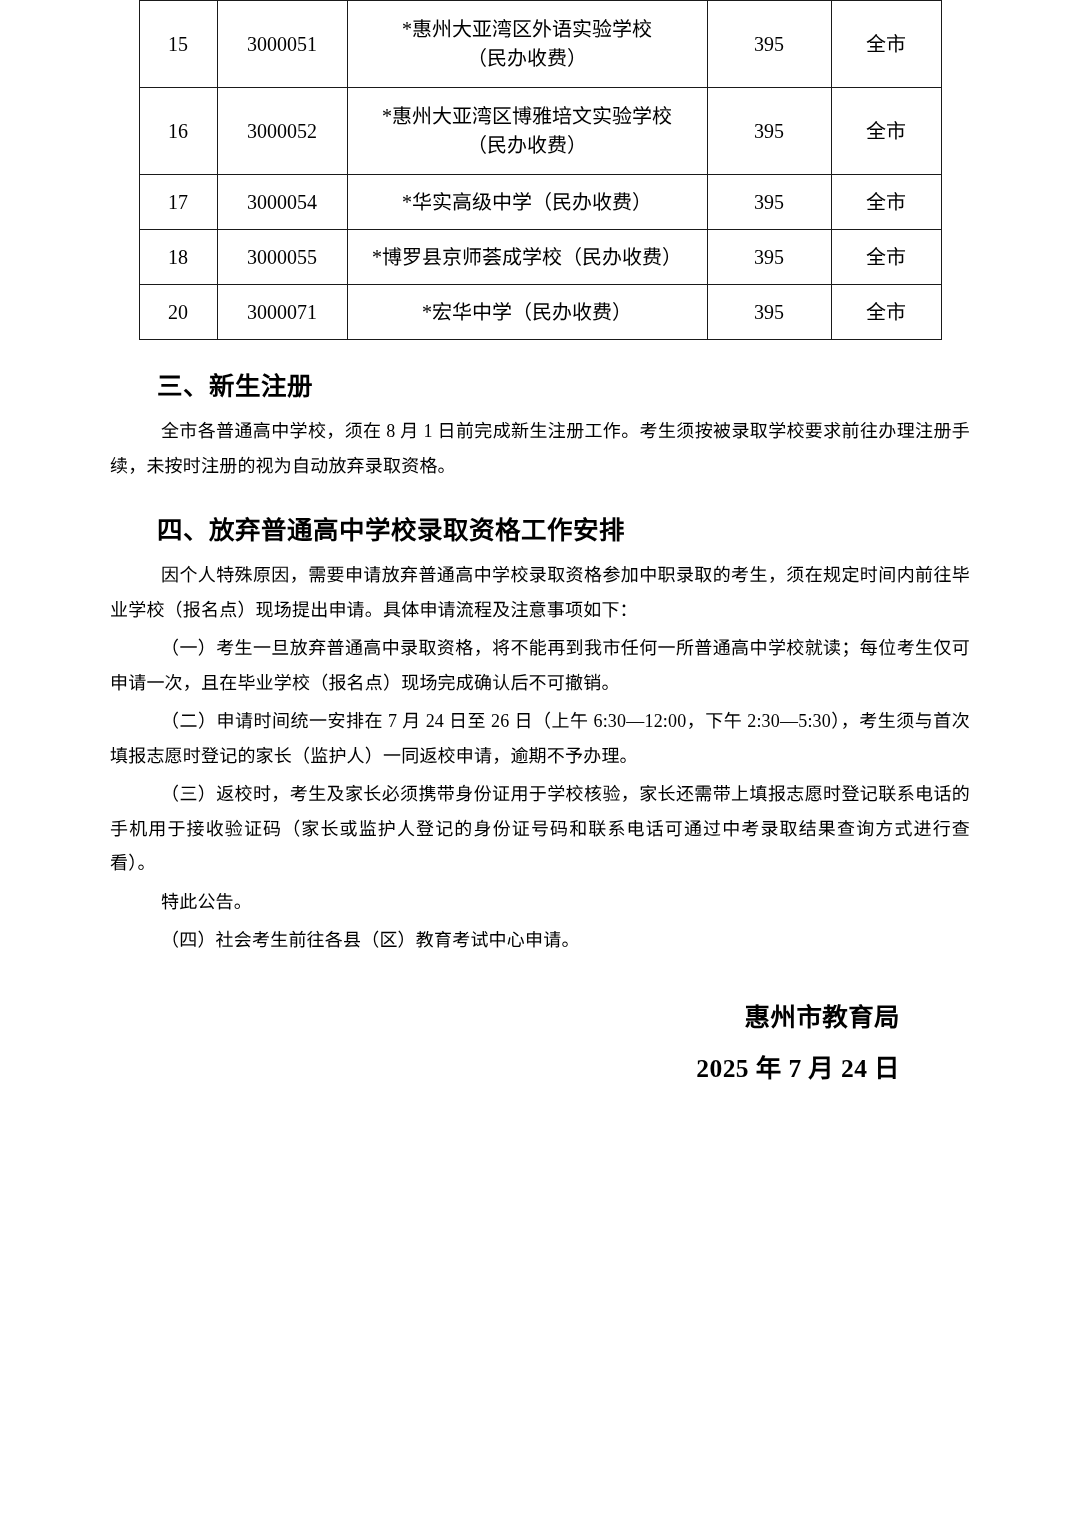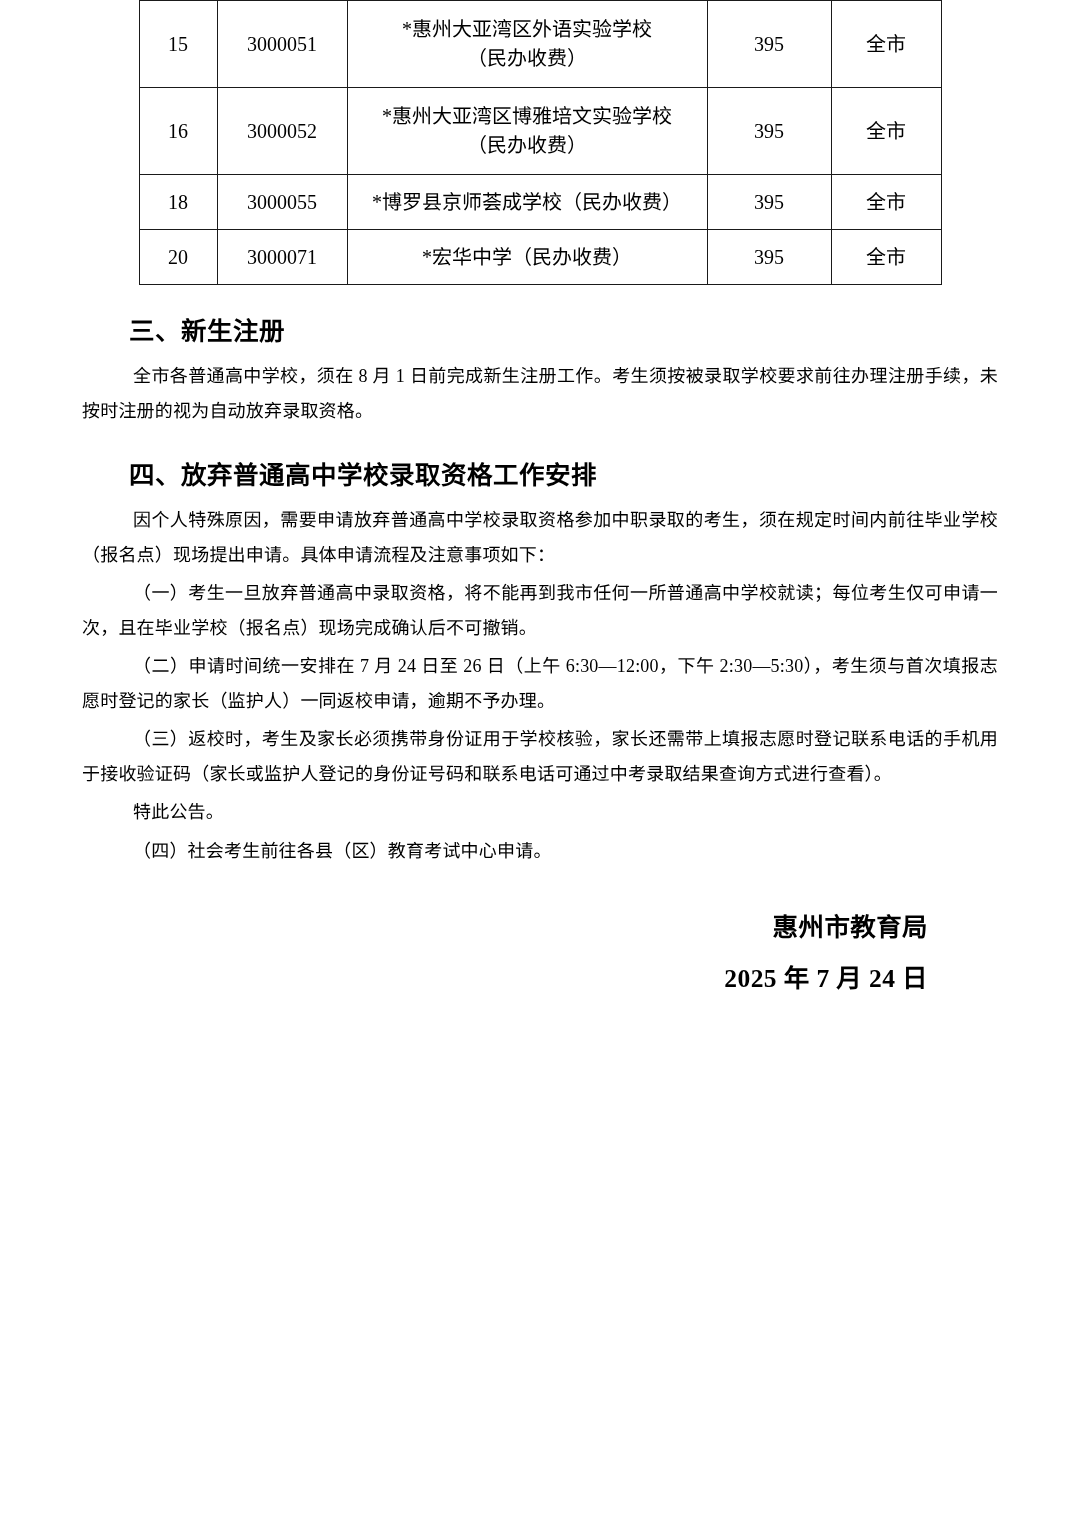--- a/index.html
+++ b/index.html
@@ -13,21 +13,21 @@
     font-family: "Liberation Serif", "DejaVu Serif", serif;
     color: #000000;
     position: relative;
     overflow: hidden;
   }
   .page {
     width: 1080px;
     height: 1527px;
     position: relative;
     box-sizing: border-box;
-    padding: 0 78px;
+    padding: 0 106px;
   }
 
   
   table.school-table {
     border-collapse: collapse;
     width: 770px;
     margin: 0 auto;
     table-layout: fixed;
     margin-top: 0;
   }
@@ -116,20 +116,29 @@
         <td>16</td>
         <td>3000052</td>
         <td>
           <span class="nm-line">*惠州大亚湾区博雅培文实验学校</span>
           <span class="nm-line">（民办收费）</span>
         </td>
         <td>395</td>
         <td>全市</td>
       </tr>
       <tr class="one-line">
+        <td>17</td>
+        <td>3000054</td>
+        <td>
+          <span class="nm-line">*华实高级中学（民办收费）</span>
+        </td>
+        <td>395</td>
+        <td>全市</td>
+      </tr>
+      <tr class="one-line">
         <td>18</td>
         <td>3000055</td>
         <td>
           <span class="nm-line">*博罗县京师荟成学校（民办收费）</span>
         </td>
         <td>395</td>
         <td>全市</td>
       </tr>
       <tr class="one-line">
         <td>20</td>

